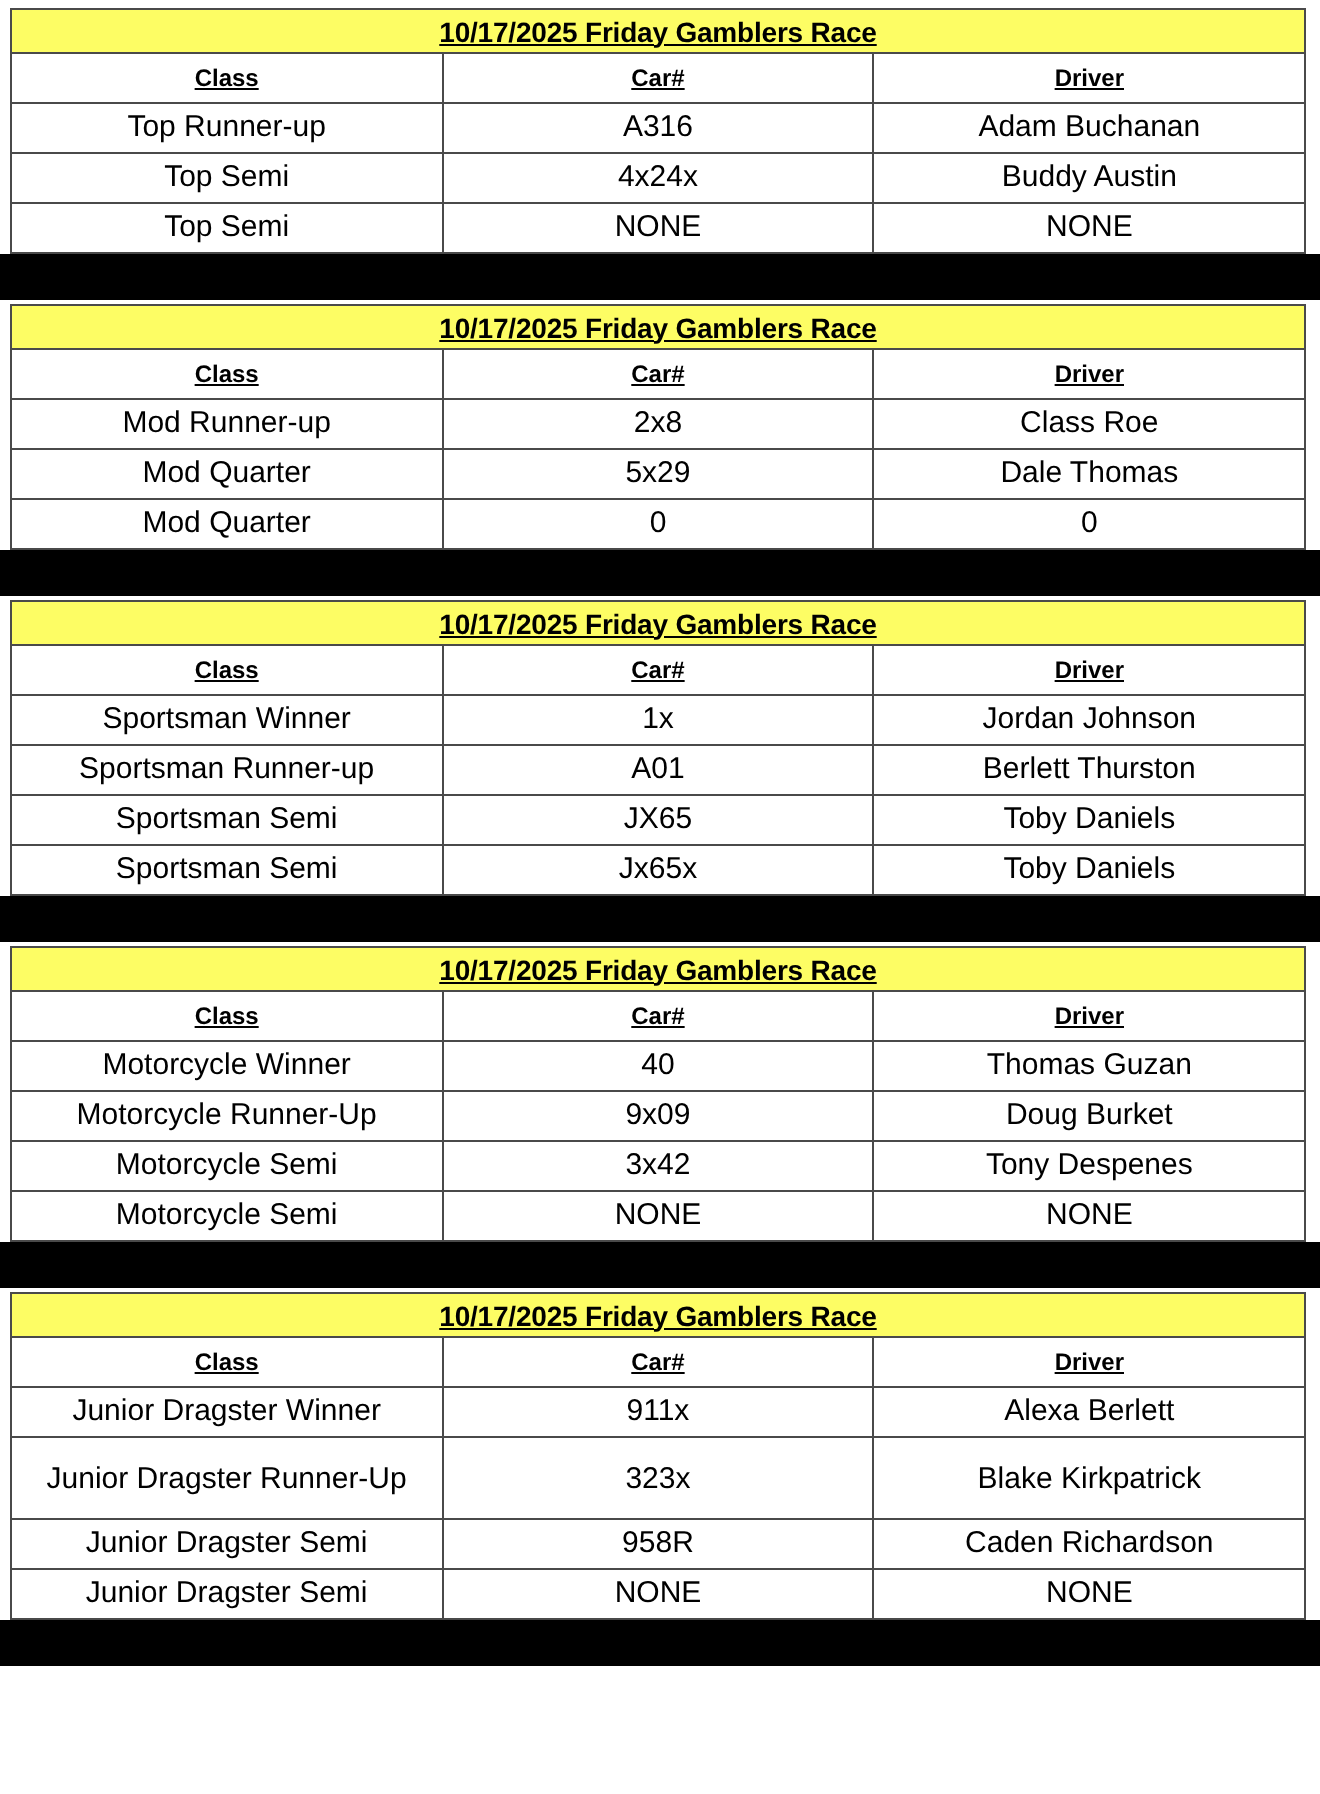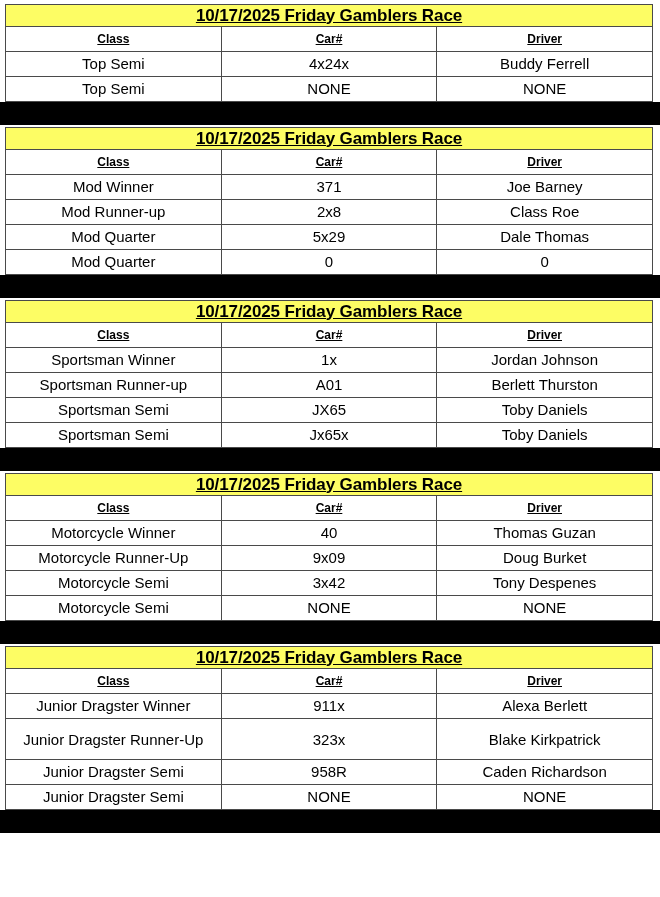--- a/index.html
+++ b/index.html
@@ -31,21 +31,21 @@
     padding: 0;
     vertical-align: middle;
     text-align: center;
     color: #000000;
     background: #ffffff;
   }
   .title-cell {
     background: #fdfd64 !important;
     height: 21px;
     line-height: 20px;
-    font-size: 17px;
+    font-size: 14px;
     font-weight: bold;
     text-decoration: underline;
     letter-spacing: -0.1px;
     white-space: nowrap;
   }
   .head-cell {
     height: 24px;
     line-height: 23px;
     font-size: 12px;
     font-weight: bold;
@@ -90,23 +90,28 @@
       <tbody>
         <tr>
           <td class="title-cell" colspan="3">10/17/2025 Friday Gamblers Race</td>
         </tr>
         <tr>
           <td class="head-cell col-class">Class</td>
           <td class="head-cell col-car">Car#</td>
           <td class="head-cell col-driver">Driver</td>
         </tr>
         <tr>
+          <td class="data-cell col-class">Top Runner-up</td>
+          <td class="data-cell col-car">A316</td>
+          <td class="data-cell col-driver">Adam Buchanan</td>
+        </tr>
+        <tr>
           <td class="data-cell col-class">Top Semi</td>
           <td class="data-cell col-car">4x24x</td>
-          <td class="data-cell col-driver">Buddy Ferrell</td>
+          <td class="data-cell col-driver">Buddy Austin</td>
         </tr>
         <tr>
           <td class="data-cell col-class">Top Semi</td>
           <td class="data-cell col-car">NONE</td>
           <td class="data-cell col-driver">NONE</td>
         </tr>
       </tbody>
     </table>
     <div class="separator"></div>
     <div class="gap"></div>
@@ -114,25 +119,20 @@
       <tbody>
         <tr>
           <td class="title-cell" colspan="3">10/17/2025 Friday Gamblers Race</td>
         </tr>
         <tr>
           <td class="head-cell col-class">Class</td>
           <td class="head-cell col-car">Car#</td>
           <td class="head-cell col-driver">Driver</td>
         </tr>
         <tr>
-          <td class="data-cell col-class">Mod Winner</td>
-          <td class="data-cell col-car">371</td>
-          <td class="data-cell col-driver">Joe Barney</td>
-        </tr>
-        <tr>
           <td class="data-cell col-class">Mod Runner-up</td>
           <td class="data-cell col-car">2x8</td>
           <td class="data-cell col-driver">Class Roe</td>
         </tr>
         <tr>
           <td class="data-cell col-class">Mod Quarter</td>
           <td class="data-cell col-car">5x29</td>
           <td class="data-cell col-driver">Dale Thomas</td>
         </tr>
         <tr>

